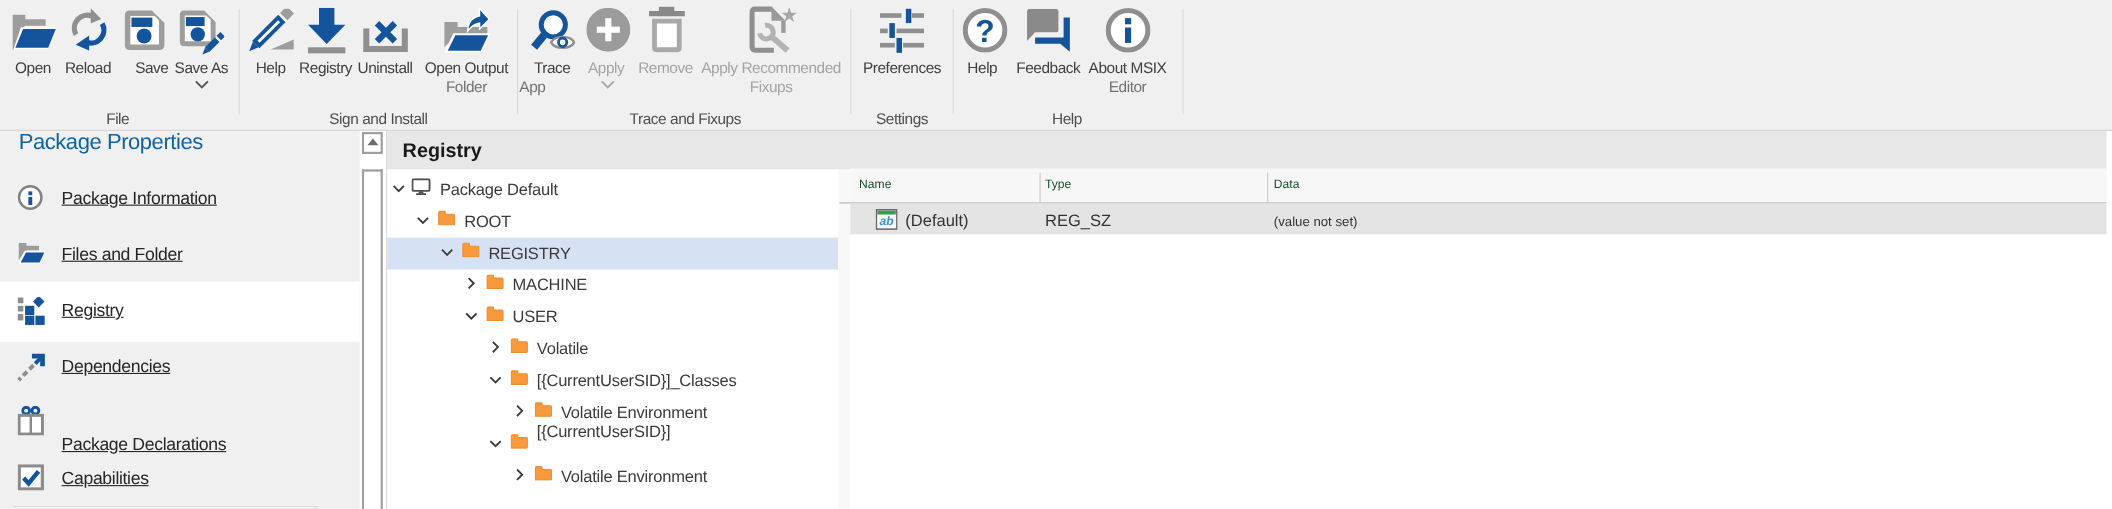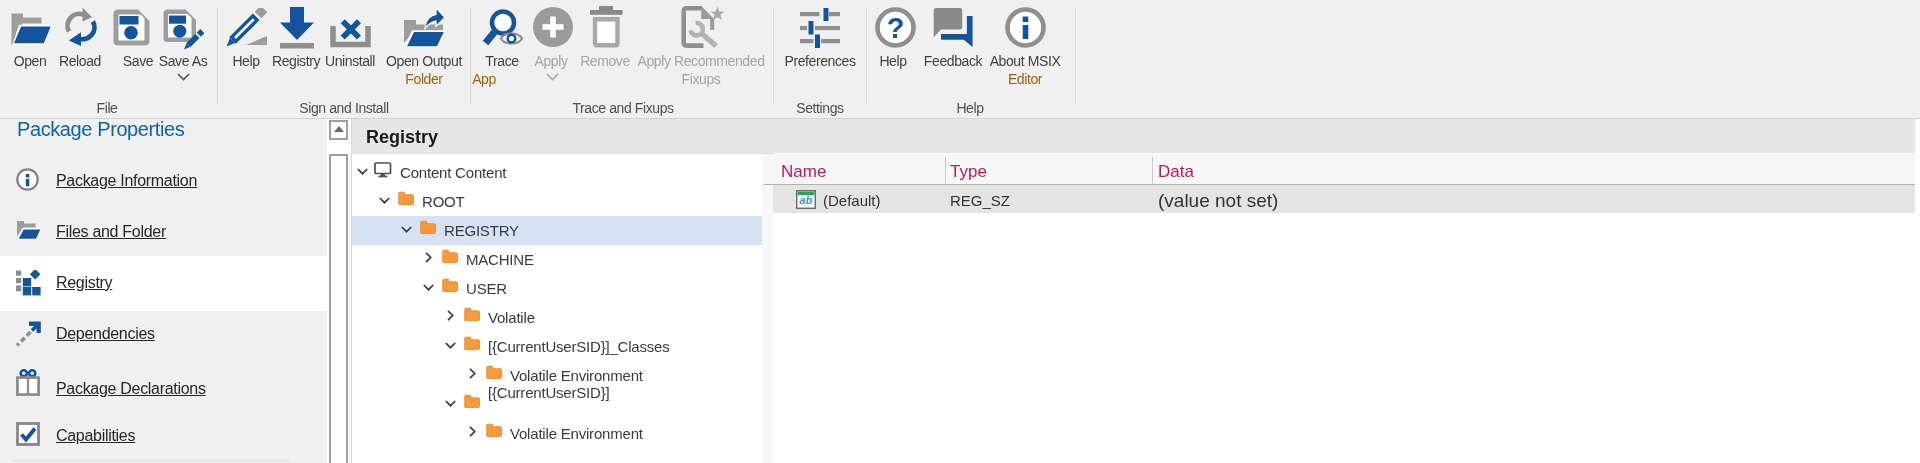--- a/index.html
+++ b/index.html
@@ -5,40 +5,40 @@
 * { margin:0; padding:0; box-sizing:border-box; }
 html,body { width:1920px; height:463px; overflow:hidden; background:#fff;
   font-family:"Liberation Sans", sans-serif; }
 .abs { position:absolute; }
 #ribbon { position:absolute; left:0; top:0; width:1920px; height:119px;
   background:#f0f0f0; border-bottom:1px solid #d2d2d2; }
 .sep { position:absolute; top:8px; width:1px; height:96px; background:#d9d9d9; }
 .rlbl { position:absolute; top:52px; letter-spacing:-0.4px; width:140px; text-align:center;
   font-size:14px; line-height:18px; color:#414141; }
 .rlbl2 { position:absolute; top:70px; letter-spacing:-0.4px; width:160px; text-align:center;
-  font-size:14px; line-height:18px; color:#a16207; }
+  font-size:14px; line-height:18px; color:#737373; }
 .glbl { position:absolute; top:100px; width:200px; text-align:center; letter-spacing:-0.4px;
   font-size:14px; line-height:16px; color:#4e4e4e; }
 .dis { color:#a4a4a4; }
 #sidebar { position:absolute; left:0; top:119px; width:327px; height:344px;
   background:#f0f0f0; }
 .sbtitle { position:absolute; left:17px; top:118px; font-size:20px;
   font-weight:normal; color:#0d63a8; line-height:23px; letter-spacing:-0.4px; }
 .sbitem { position:absolute; left:56px; width:260px; font-size:16px; letter-spacing:-0.3px;
   color:#262626; line-height:51px; height:51px;text-decoration:underline; }
 .sbsel { position:absolute; left:0; top:256px; width:327px; height:55px;
   background:#ffffff; }
 #mainhdr { position:absolute; left:352px; top:119px; width:1563px; height:34px;
   background:#e7e7e7; }
 #mainhdr .t { position:absolute; left:14px; top:8px; font-size:18px;
   font-weight:bold; color:#1a1a1a; }
 .trow { position:absolute; height:29px; line-height:29px; font-size:15px;
   color:#3a3a3a; letter-spacing:-0.2px; }
 .thdr { position:absolute; top:153px; height:31px; background:#f7f7f7; }
-.tbltxt { font-size:17px; color:#be185d; }
+.tbltxt { font-size:11px; color:#14532d; }
 </style>
 </head>
 <body>
 <div id="ribbon">
   <div class="sep" style="left:217px"></div>
   <div class="sep" style="left:470px"></div>
   <div class="sep" style="left:773px"></div>
   <div class="sep" style="left:866px"></div>
   <div class="sep" style="left:1075px"></div>
   <div class="glbl" style="left:7px">File</div>
@@ -200,21 +200,21 @@
   </div>
 </div>
 
 <div id="sidebar"></div>
 <div class="sbsel"></div>
 <div class="sbtitle">Package Properties</div>
 <div class="sbitem" style="top:155px">Package Information</div>
 <div class="sbitem" style="top:206px">Files and Folder</div>
 <div class="sbitem" style="top:257px">Registry</div>
 <div class="sbitem" style="top:308px">Dependencies</div>
-<div class="sbitem" style="top:363px">Package Declarations</div>
+<div class="sbitem" style="top:379px">Package Declarations</div>
 <div class="sbitem" style="top:410px">Capabilities</div>
 <div class="abs" style="left:12px;top:460px;width:278px;height:1px;background:#dcdcdc"></div>
 
 <div class="abs" style="left:329px;top:120px;width:19px;height:20px;background:#fff;border:2px solid #9f9f9f"></div>
 <div class="abs" style="left:334px;top:126px;width:0;height:0;border-left:5px solid transparent;border-right:5px solid transparent;border-bottom:6px solid #6b6b6b"></div>
 <div class="abs" style="left:329px;top:154px;width:19px;height:309px;background:#fff;border:2px solid #9f9f9f;border-bottom:none"></div>
 <div class="abs" style="left:351px;top:119px;width:1px;height:344px;background:#d9d9d9"></div>
 
 <div id="mainhdr">
     <span class="t">Registry</span>
@@ -226,21 +226,21 @@
 <div id="tree">
 
   <svg class="abs" style="left:357px;top:167.5px" width="11" height="7" viewBox="0 0 11 7">
       <path d="M0.8,1 L5.5,5.7 L10.2,1" stroke="#3c3c3c" stroke-width="1.7" fill="none"></path>
     </svg>
   <svg class="abs" style="left:374px;top:162px" width="18" height="16" viewBox="0 0 18 16">
     <rect x="1" y="1" width="15.5" height="10.5" rx="1" fill="none" stroke="#4f4f4f" stroke-width="1.7"></rect>
     <path d="M7.3,11.8 L6,14.2 H11.5 L10.2,11.8 Z" fill="#4f4f4f"></path>
     <rect x="4.3" y="13.7" width="9" height="1.6" fill="#4f4f4f"></rect>
   </svg>
-  <div class="trow" style="left:400px;top:158px">Content Content</div>
+  <div class="trow" style="left:400px;top:158px">Package Default</div>
 
   <svg class="abs" style="left:379px;top:196.5px" width="11" height="7" viewBox="0 0 11 7">
       <path d="M0.8,1 L5.5,5.7 L10.2,1" stroke="#3c3c3c" stroke-width="1.7" fill="none"></path>
     </svg>
   <svg class="abs" style="left:398px;top:191px" width="16" height="14" viewBox="0 0 16 14">
       <path d="M0.8,13.4 V2.2 Q0.8,1.2 1.8,1.2 H6.4 L7.1,3.8 H14.4 Q15.4,3.8 15.4,4.8 V12.4 Q15.4,13.4 14.4,13.4 Z" fill="#F79A3E" stroke="#ED8D2E"></path>
     </svg>
   <div class="trow" style="left:422px;top:187px">ROOT</div>
 
   <svg class="abs" style="left:401px;top:225.5px" width="11" height="7" viewBox="0 0 11 7">
@@ -313,21 +313,21 @@
 <div class="thdr" style="left:773px;width:1142px"></div>
 <div class="abs tbltxt" style="left:781px;top:162px">Name</div>
 <div class="abs tbltxt" style="left:950px;top:162px">Type</div>
 <div class="abs tbltxt" style="left:1158px;top:162px">Data</div>
 <div class="abs" style="left:945px;top:157px;width:1px;height:27px;background:#c8c8c8"></div>
 <div class="abs" style="left:1152px;top:157px;width:1px;height:27px;background:#c8c8c8"></div>
 <div class="abs" style="left:763px;top:184px;width:1152px;height:1px;background:#b0b0b0"></div>
 <div class="abs" style="left:773px;top:185px;width:1142px;height:28px;background:#e4e4e4"></div>
 <div class="abs" style="left:823px;top:187px;font-size:15px;color:#333;line-height:28px">(Default)</div>
 <div class="abs" style="left:950px;top:187px;font-size:15px;color:#333;line-height:28px">REG_SZ</div>
-<div class="abs" style="left:1158px;top:187px;font-size:19px;color:#333;line-height:28px">(value not set)</div>
+<div class="abs" style="left:1158px;top:187px;font-size:12px;color:#333;line-height:28px">(value not set)</div>
 <div id="misc-icons">
 
   <svg class="abs" style="left:16px;top:168px" width="23" height="23" viewBox="0 0 23 23">
     <circle cx="11.5" cy="11.5" r="10.2" fill="#fff" stroke="#828282" stroke-width="2.2"></circle>
     <rect x="9.8" y="6" width="3.5" height="3.5" fill="#14549c"></rect>
     <rect x="9.8" y="11" width="3.5" height="7.3" fill="#14549c"></rect>
   </svg>
 
   <svg class="abs" style="left:16px;top:220px" width="25" height="20" viewBox="0 0 25 20">
     <path d="M1,16.5 V1 H8 V3.5 H19.5 V7.5 H7.5 Z" fill="#9d9d9d"></path>

